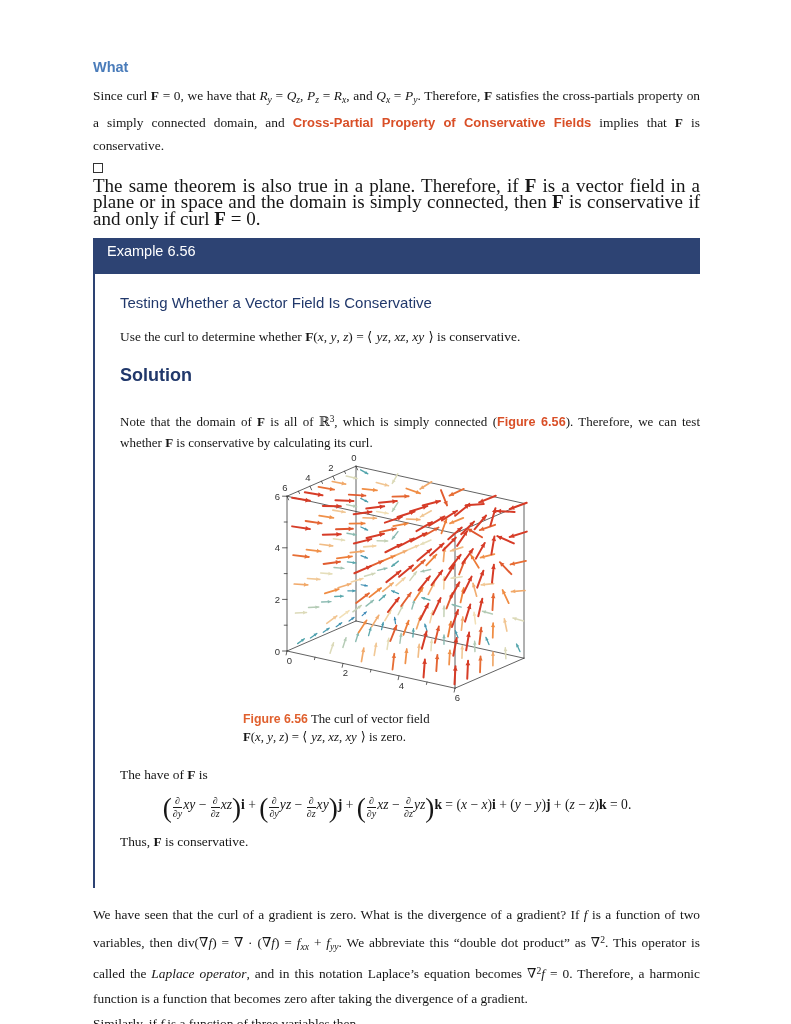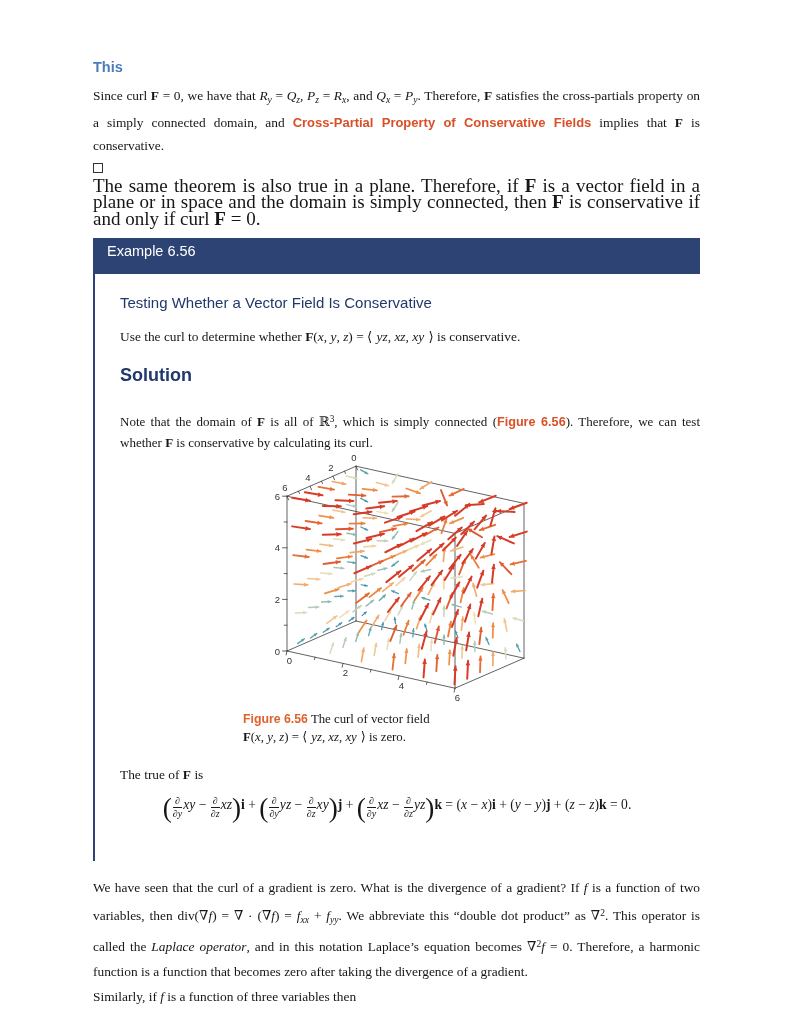--- a/index.html
+++ b/index.html
@@ -58,21 +58,21 @@
   .frac .fd{display:block;padding-top:1px;}
   .big{font-size:200%;font-weight:400;vertical-align:-0.30em;line-height:0;}
 </style>
 </head>
 <body>
 
 <div class="page">
   <div class="inner">
 
 
-    <div class="proof-h">This</div>
+    <div class="proof-h">What</div>
     <p class="p1"><span class="sr">Since  curl </span><span class="sb">F</span><span class="sr"> = 0,  we have that  </span><span class="si">R</span><span class="ssub">y</span><span class="sr"> = </span><span class="si">Q</span><span class="ssub">z</span><span class="sr">, </span><span class="si">P</span><span class="ssub">z</span><span class="sr"> = </span><span class="si">R</span><span class="ssub">x</span><span class="sr">,  and  </span><span class="si">Q</span><span class="ssub">x</span><span class="sr"> = </span><span class="si">P</span><span class="ssub">y</span><span class="sr">.  Therefore, </span><span class="sb">F</span><span class="sr"> satisfies the cross-partials property on a simply connected domain, and </span><span class="lnk">Cross-Partial Property of Conservative Fields</span><span class="sr"> implies that </span><span class="sb">F</span><span class="sr"> is conservative.</span></p>
     <div class="qed"></div>
     <p class="p2"><span class="sr">The same theorem is also true in a plane. Therefore, if </span><span class="sb">F</span><span class="sr"> is a vector field in a plane or in space and the domain is simply connected, then </span><span class="sb">F</span><span class="sr"> is conservative if and only if  curl </span><span class="sb">F</span><span class="sr"> = 0.</span></p>
 
     <div class="example">
       <div class="exbar">
         <span>Example 6.56</span>
       </div>
       <div class="excontent">
         <div class="extitle">Testing Whether a Vector Field Is Conservative</div>
@@ -570,22 +570,23 @@
                 <polygon points="191.74018930226825,74.43595370829594 190.03539798783598,79.14909348706722 186.85457329892714,75.55432585919083" fill="rgb(214,59,39)"></polygon>
               </g>
             </svg>
           <div class="figcap">
             <span class="figlabel">Figure 6.56</span>
             <span>The curl of vector field</span><br>
             <span><span class="sb">F</span><span class="sr">(</span><span class="si">x</span><span class="sr">, </span><span class="si">y</span><span class="sr">, </span><span class="si">z</span><span class="sr">) = </span><span class="ang">⟨ </span><span class="si">yz</span><span class="sr">, </span><span class="si">xz</span><span class="sr">, </span><span class="si">xy</span><span class="ang"> ⟩</span><span class="sr">  is zero.</span></span>
           </div>
         </div>
 
-        <p class="curlintro"><span class="sr">The true of </span><span class="sb">F</span><span class="sr"> is</span></p>
+        <p class="curlintro"><span class="sr">The have of </span><span class="sb">F</span><span class="sr"> is</span></p>
         <div class="equation"><span class="big">(</span><span class="frac"><span class="fn">∂</span><span class="fd">∂y</span></span><span class="si">xy</span><span class="sr"> − </span><span class="frac"><span class="fn">∂</span><span class="fd">∂z</span></span><span class="si">xz</span><span class="big">)</span><span class="sb">i</span><span class="sr"> + </span><span class="big">(</span><span class="frac"><span class="fn">∂</span><span class="fd">∂y</span></span><span class="si">yz</span><span class="sr"> − </span><span class="frac"><span class="fn">∂</span><span class="fd">∂z</span></span><span class="si">xy</span><span class="big">)</span><span class="sb">j</span><span class="sr"> + </span><span class="big">(</span><span class="frac"><span class="fn">∂</span><span class="fd">∂y</span></span><span class="si">xz</span><span class="sr"> − </span><span class="frac"><span class="fn">∂</span><span class="fd">∂z</span></span><span class="si">yz</span><span class="big">)</span><span class="sb">k</span><span class="sr"> = (</span><span class="si">x</span><span class="sr"> − </span><span class="si">x</span><span class="sr">)</span><span class="sb">i</span><span class="sr"> + (</span><span class="si">y</span><span class="sr"> − </span><span class="si">y</span><span class="sr">)</span><span class="sb">j</span><span class="sr"> + (</span><span class="si">z</span><span class="sr"> − </span><span class="si">z</span><span class="sr">)</span><span class="sb">k</span><span class="sr"> = 0.</span></div>
+        <p class="thus"><span class="sr">Thus, </span><span class="sb">F</span><span class="sr"> is conservative.</span></p>
       </div>
     </div>
 
     <p class="ap1"><span class="sr">We have seen that the curl of a gradient is zero. What is the divergence of a gradient? If  </span><span class="si">f</span><span class="sr">  is a function of two variables, then  div(∇</span><span class="si">f</span><span class="sr">) = ∇ · (∇</span><span class="si">f</span><span class="sr">) = </span><span class="si">f</span><span class="ssub">xx</span><span class="sr"> + </span><span class="si">f</span><span class="ssub">yy</span><span class="sr">.  We abbreviate this “double dot product” as  ∇</span><span class="ssup">2</span><span class="sr">.  This operator is called the </span><span class="si">Laplace operator</span><span class="sr">, and in this notation Laplace’s equation becomes  ∇</span><span class="ssup">2</span><span class="si">f</span><span class="sr"> = 0.  Therefore, a harmonic function is a function that becomes zero after taking the divergence of a gradient.</span></p>
     <p class="ap2"><span class="sr">Similarly, if  </span><span class="si">f</span><span class="sr">  is a function of three variables then</span></p>
   </div>
 
   <div class="pgfoot">
     <span>This OpenStax book is available for free at http://cnx.org/content/col11966/1.2</span>
   </div>

